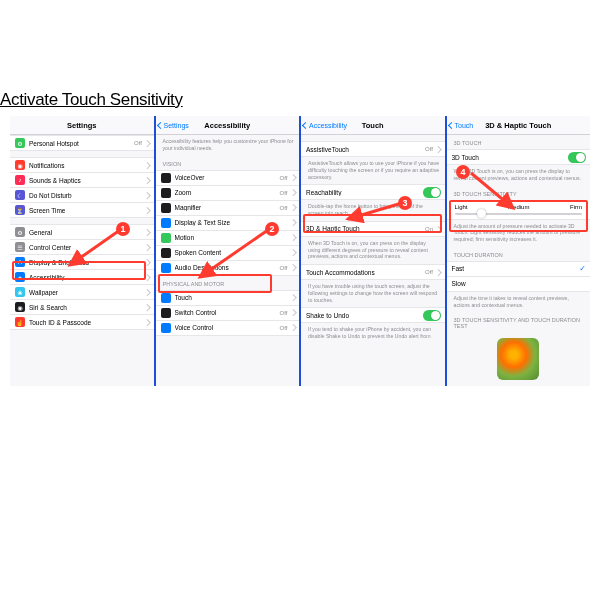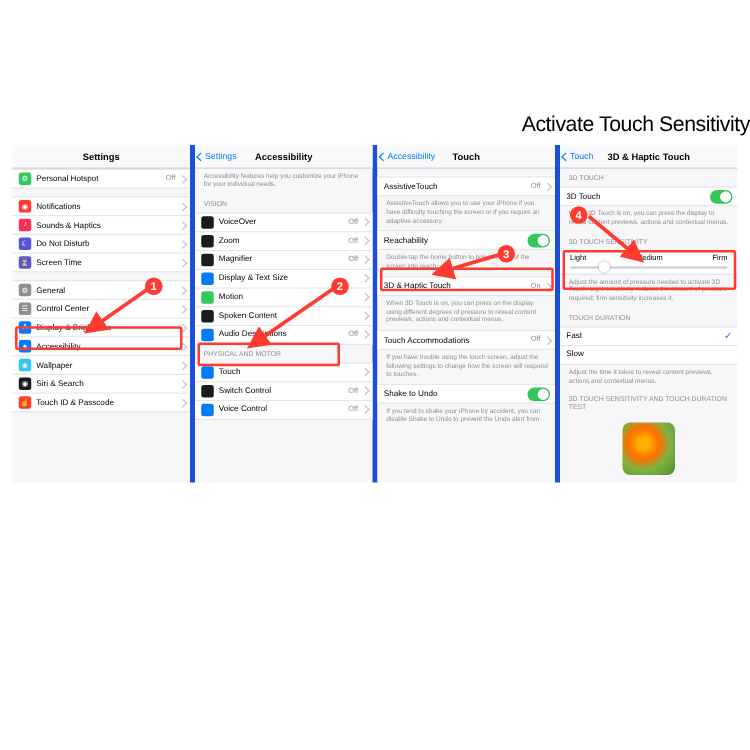--- a/index.html
+++ b/index.html
@@ -7,35 +7,36 @@
     font-family: -apple-system, "Helvetica Neue", Arial, sans-serif;
     background: #fff;
     width: 600px;
     height: 600px;
     overflow: hidden;
     position: relative;
     font-size: 6.5px;
     color: #000;
   }
   .title {
-    text-align: right;
+    text-align: left;
     font-size: 17px;
     font-weight: 500;
     margin: 90px 0 6px 0;
     letter-spacing: -0.02em;
+    text-decoration: underline;
   }
   .panes {
     display: flex;
     gap: 0;
     padding: 0 10px;
   }
   .pane {
     background: #f7f7f9;
     flex: 1 1 0;
-    border-right: 4px solid #1d4ed8;
+    border-right: 2px solid #1d4ed8;
     display: flex;
     flex-direction: column;
     min-width: 0;
     position: relative;
   }
   .pane:last-child { border-right: none; }
   .nav {
     background: #f9f9fb;
     border-bottom: 0.5px solid #d1d1d6;
     display: flex;

